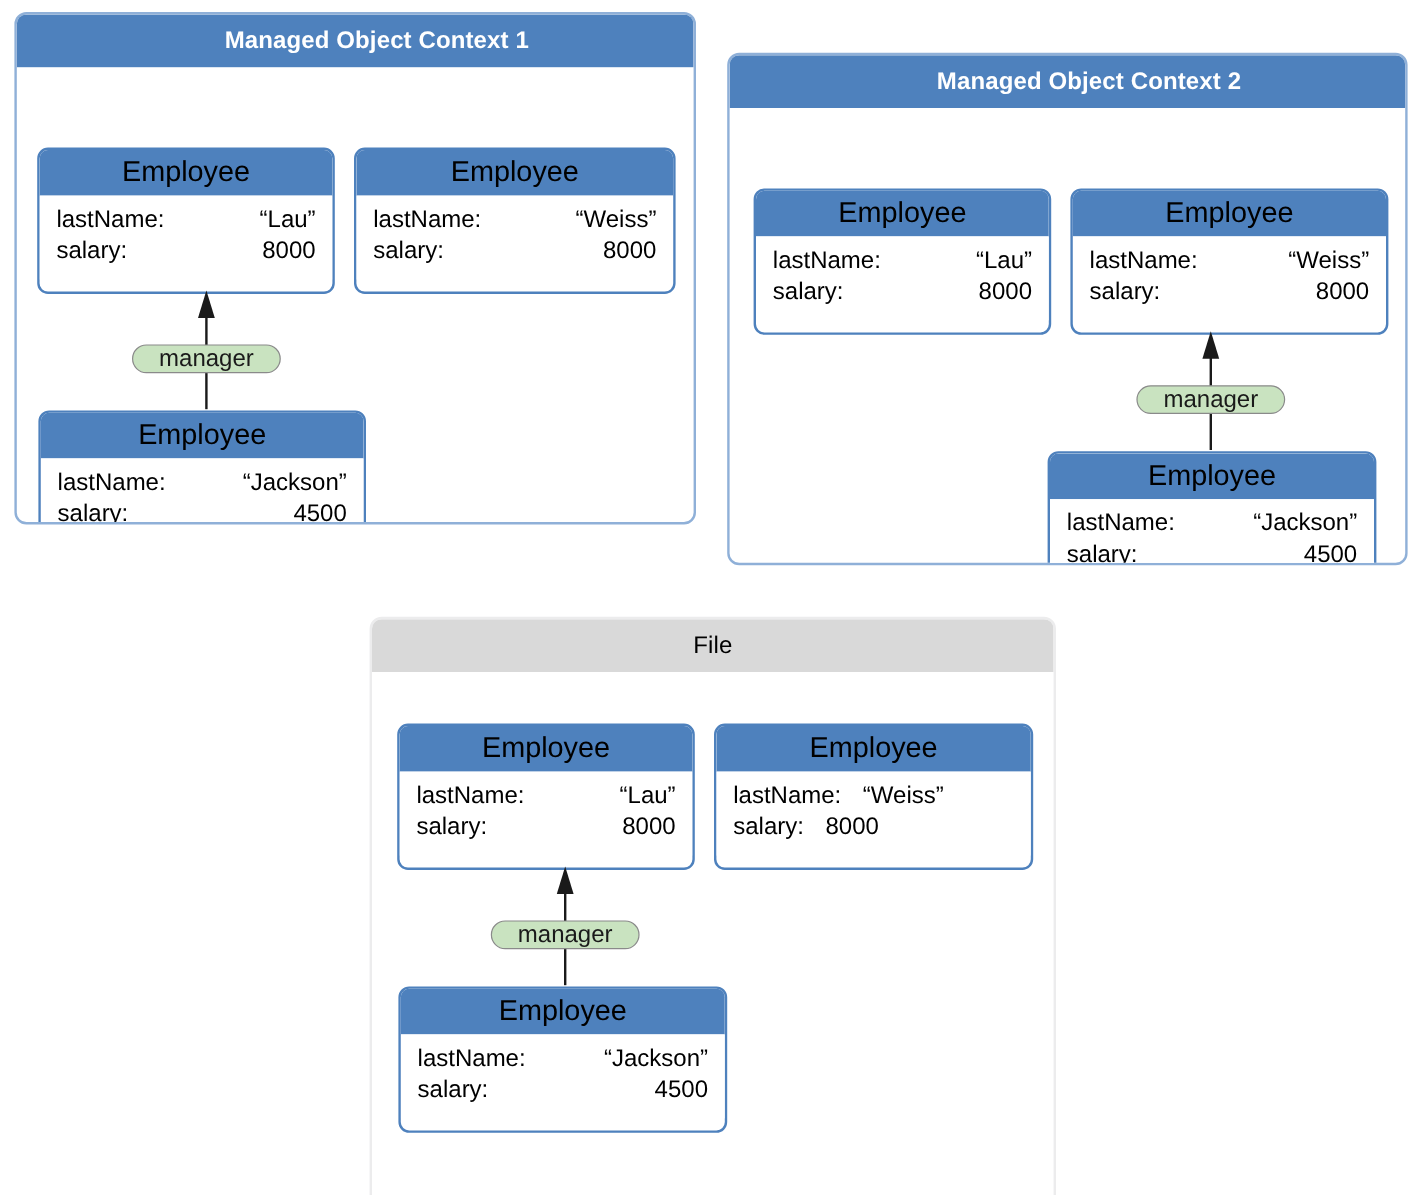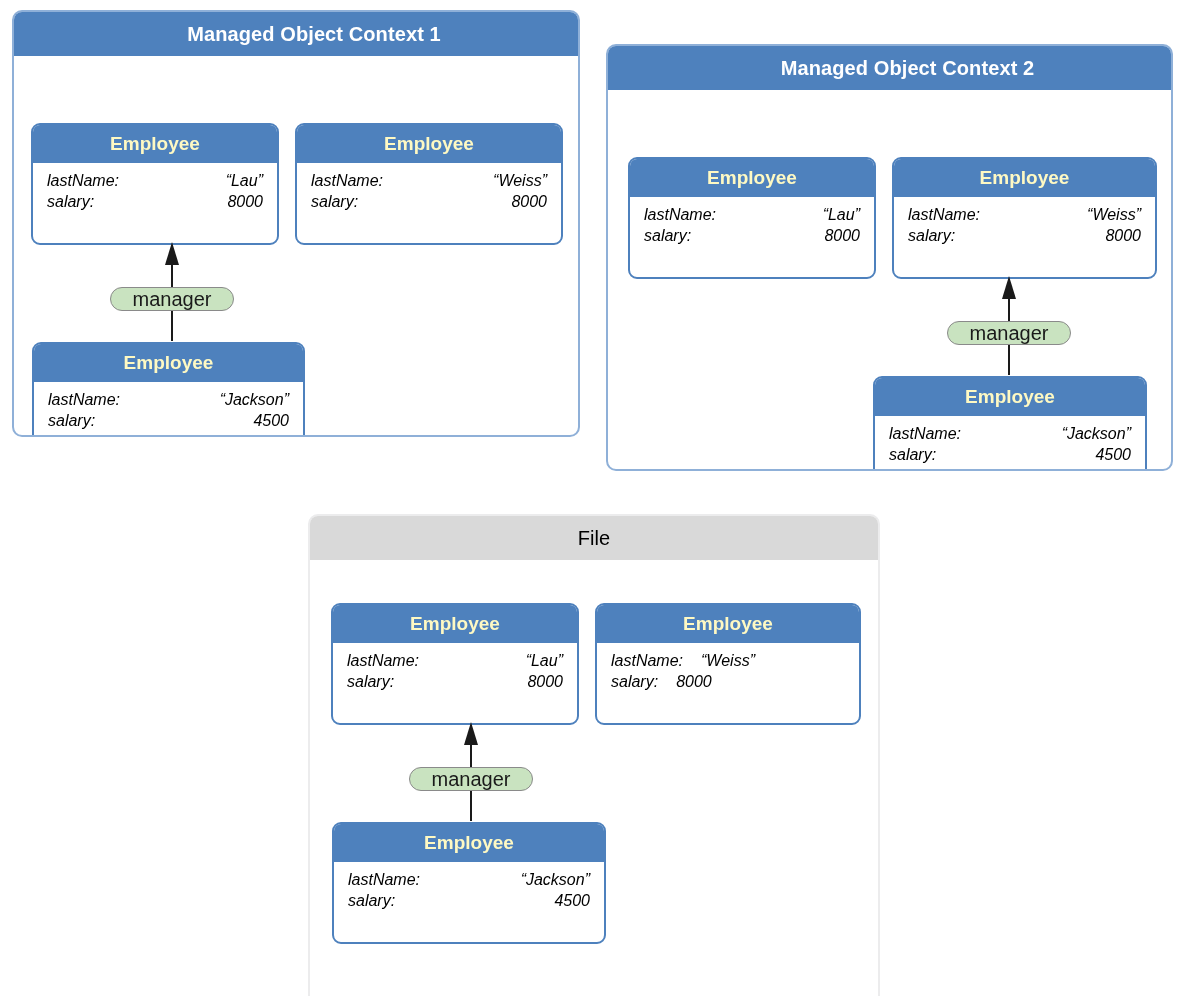--- a/index.html
+++ b/index.html
@@ -65,41 +65,40 @@
     box-sizing: border-box;
     border: 2px solid #4e81bd;
     border-radius: 9px;
     background: #ffffff;
     overflow: hidden;
   }
   .card-header {
     box-sizing: border-box;
     height: 38px;
     background: #4e81bd;
-    color: #fef9c3;
-    font-size: 19px;
-    font-weight: bold;
+    color: #000000;
+    font-size: 24px;
+    font-weight: normal;
     display: flex;
     align-items: center;
     justify-content: center;
   }
   .card-body {
     box-sizing: border-box;
     padding: 7px 14px 10px 14px;
     background: #ffffff;
   }
   .attr-row {
     display: flex;
     justify-content: space-between;
     align-items: center;
-    font-size: 16px;
+    font-size: 20px;
     color: #000000;
     line-height: 1.32;
     white-space: nowrap;
-    font-style: italic;
   }
   .attr-row.left-align {
     justify-content: flex-start;
   }
   .attr-row.left-align .attr-value {
     margin-left: 18px;
   }
   .attr-label { text-align: left; }
   .attr-value { text-align: right; }
 

